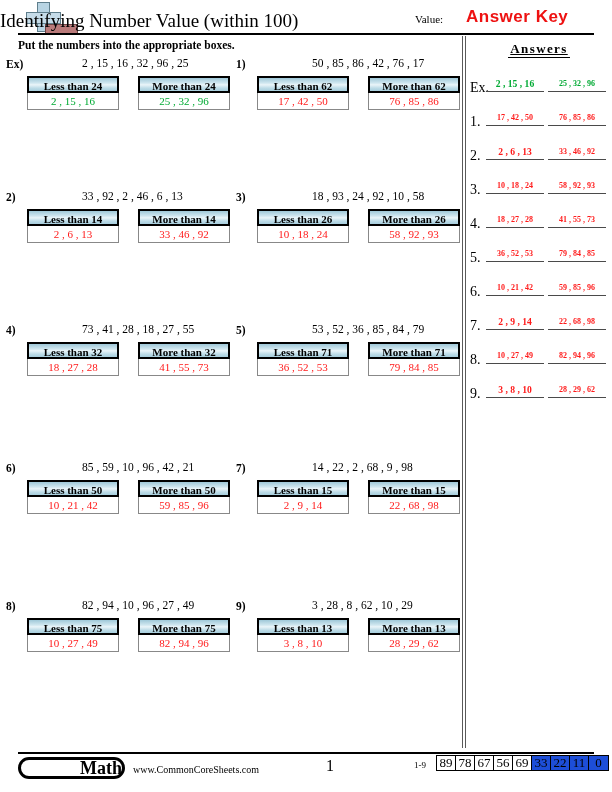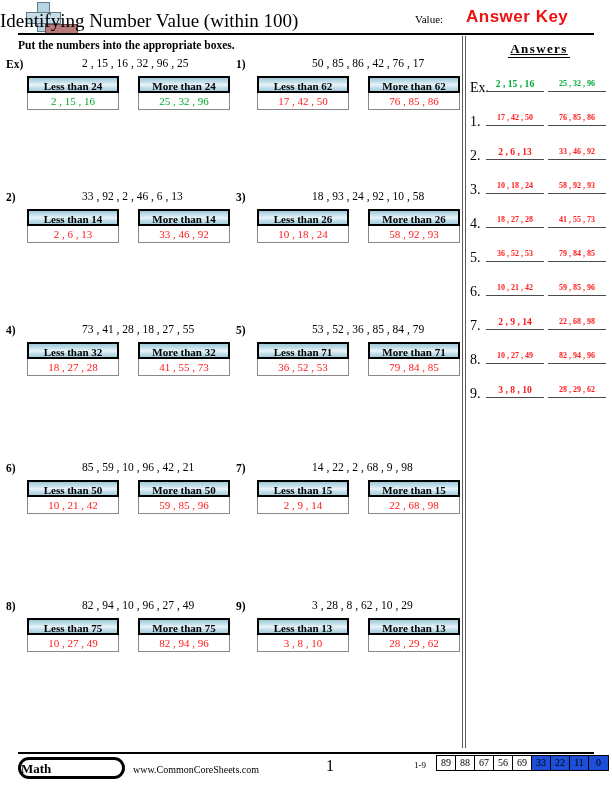--- a/index.html
+++ b/index.html
@@ -230,24 +230,24 @@
     background: #000;
   }
   .math-pill {
     position: absolute;
     left: 18px; top: 757px;
     width: 107px; height: 22px;
     border: 3px solid #000;
     border-radius: 11px;
     box-sizing: border-box;
     background: #fff;
-    text-align: left;
+    text-align: right;
     line-height: 17px;
     font-family: "Liberation Serif", serif;
-    font-size: 13px;
+    font-size: 18px;
     font-weight: bold;
     color: #000;
   }
   .site-url {
     position: absolute;
     left: 133px; top: 764px;
     font-family: "Liberation Serif", serif;
     font-size: 10px;
     color: #000;
   }
@@ -272,21 +272,21 @@
     left: 436px; top: 755px;
     display: flex;
     border: 1px solid #000;
   }
   .score-cell {
     width: 19px;
     height: 14px;
     line-height: 13px;
     text-align: center;
     font-family: "Liberation Serif", serif;
-    font-size: 10px;
+    font-size: 13px;
     color: #000;
     border-right: 1px solid #000;
     box-sizing: border-box;
     background: #fff;
   }
   .score-cell:last-child { border-right: none; }
   .score-cell.hl { background: #1d4ed8; }
 </style>
 </head>
 <body>
@@ -513,21 +513,21 @@
     </div>
 </div>
 
 <div class="footer-rule"></div>
 <div class="math-pill">Math</div>
 <div class="site-url">www.CommonCoreSheets.com</div>
 <div class="page-num">1</div>
 <div class="score-label">1-9</div>
 <div class="score-table" id="score-table">
     <div class="score-cell">89</div>
-    <div class="score-cell">88</div>
+    <div class="score-cell">78</div>
     <div class="score-cell">67</div>
     <div class="score-cell">56</div>
     <div class="score-cell">69</div>
     <div class="score-cell hl">33</div>
     <div class="score-cell hl">22</div>
     <div class="score-cell hl">11</div>
     <div class="score-cell hl">0</div>
   </div>
 
 </body></html>

